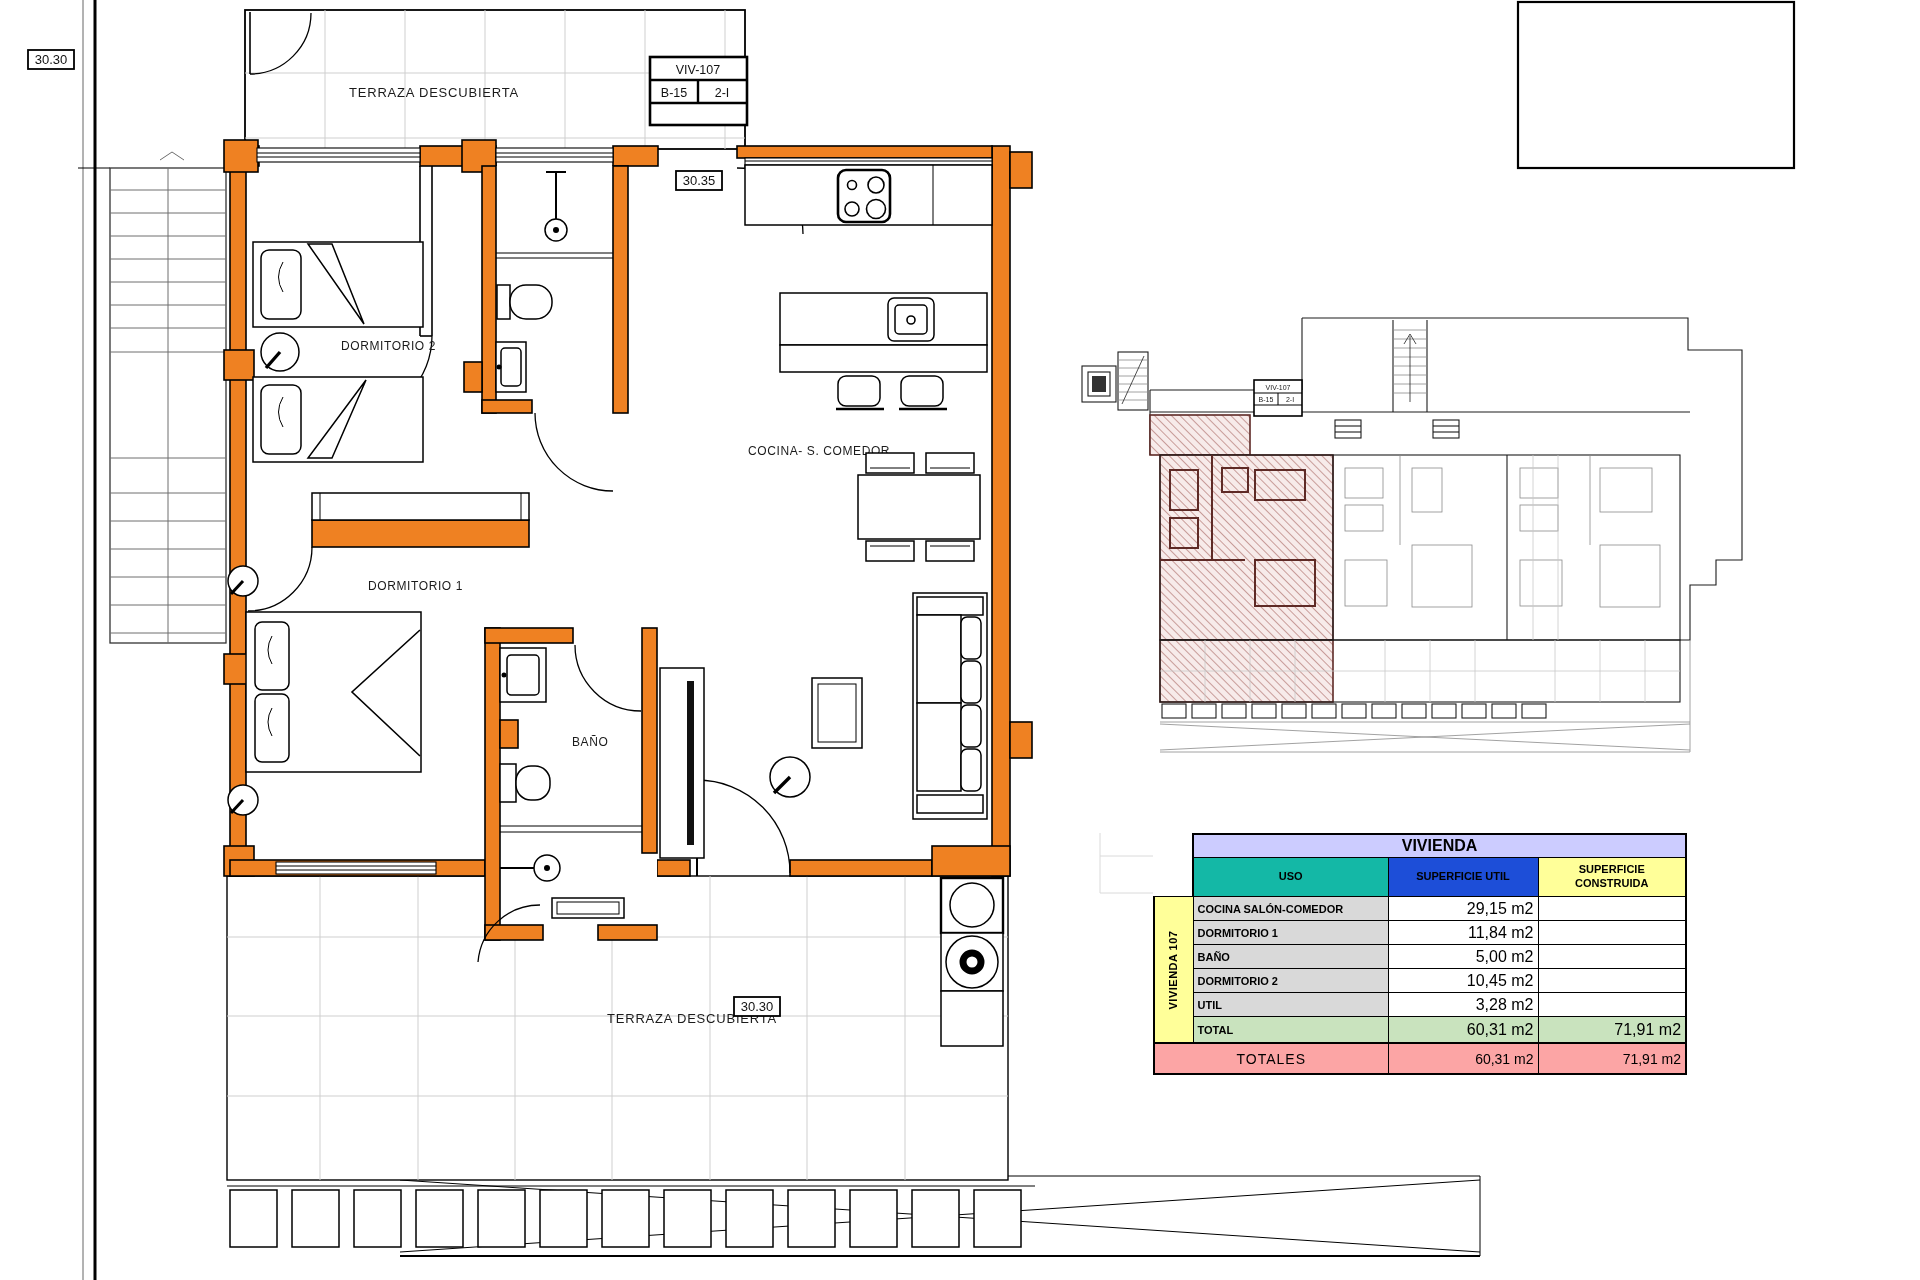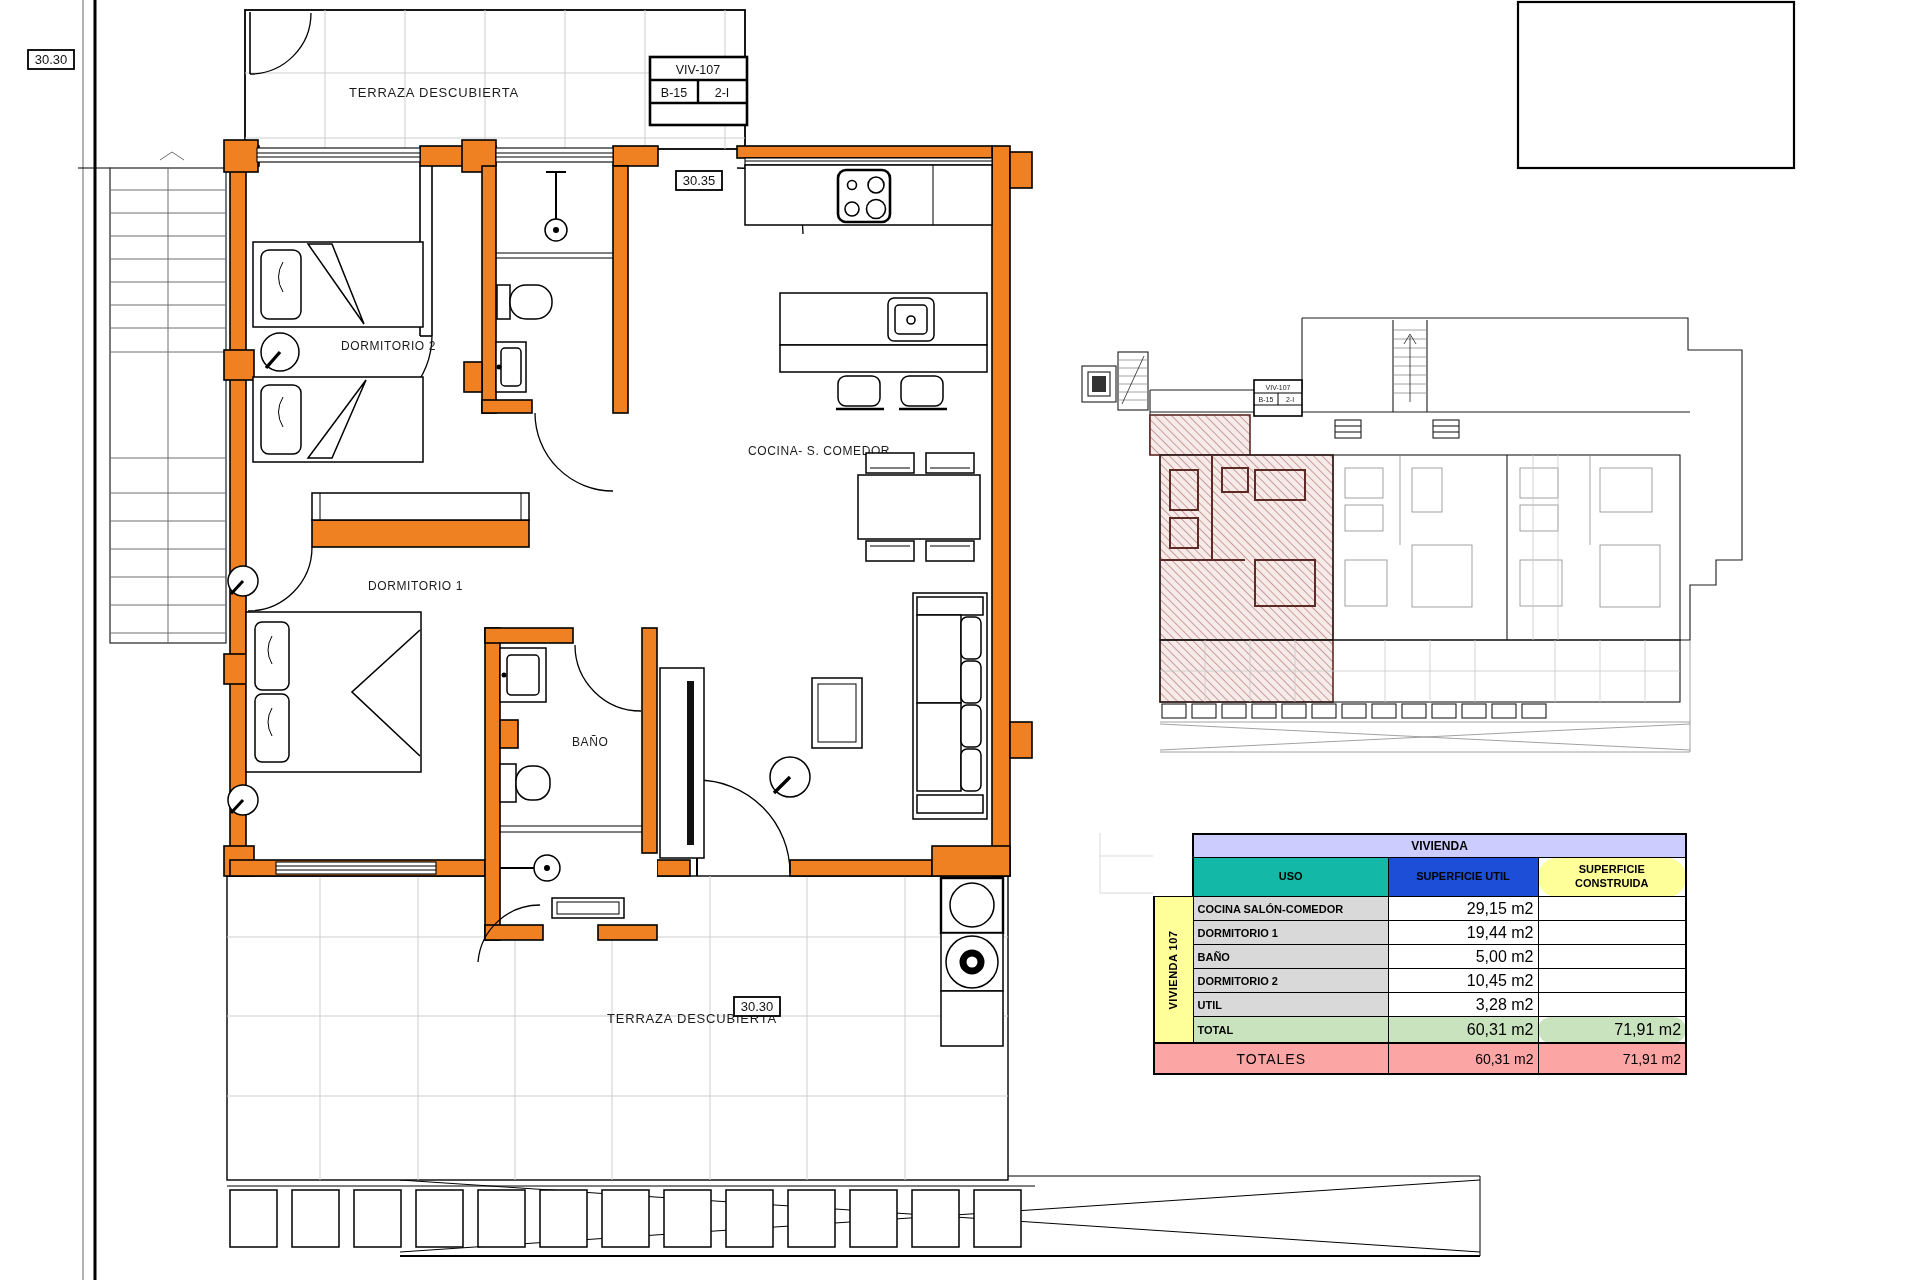--- a/index.html
+++ b/index.html
@@ -29,35 +29,35 @@
   .dimt {font:13px "Liberation Sans",sans-serif;fill:#111;text-anchor:middle;}
   .tbt  {font:12.5px "Liberation Sans",sans-serif;fill:#111;text-anchor:middle;}
   .mini {font:7px "Liberation Sans",sans-serif;fill:#222;text-anchor:middle;}
 
   
   .area-table{position:absolute;left:1153px;top:833px;width:532px;}
   .area-table table{border-collapse:collapse;width:100%;table-layout:fixed;
       font-family:"Liberation Sans",sans-serif;color:#000;}
   .area-table td{border:1.4px solid #000;padding:0 4px;overflow:hidden;white-space:nowrap;}
   td.ghost{border:none;background:transparent;}
-  .r-title td.c-title{background:#CCCCFF;text-align:center;font-weight:bold;font-size:12px;
+  .r-title td.c-title{background:#CCCCFF;text-align:center;font-weight:bold;font-size:16px;
       height:22px;border-top:2.5px solid #000;border-left:2.5px solid #000;border-right:2.5px solid #000;}
   .r-head td{height:38px;text-align:center;font-weight:bold;font-size:11px;white-space:normal;line-height:1.25;}
   td.c-use-h{background:#14b8a6;border-left:2.5px solid #000;}
   td.c-util-h{background:#1d4ed8;}
   td.c-built-h{background:#FFFF99;border-right:2.5px solid #000;}
   td.c-group{background:#FFFF99;border-left:2.5px solid #000;border-bottom:2.5px solid #000;padding:0;}
   .rotwrap{display:flex;align-items:center;justify-content:center;width:100%;height:100%;}
   .rot{transform:rotate(-90deg);white-space:nowrap;font-weight:bold;font-size:11px;letter-spacing:.5px;}
   td.c-label{background:#D9D9D9;font-weight:bold;font-size:11px;height:23px;margin-left:8px;}
   td.c-val{background:#fff;text-align:right;font-size:16px;height:23px;}
   tr.r-total td{background:#C9E3BE;height:25px;border-top:1.8px solid #000;}
   tr.r-total td.c-label{font-weight:bold;background:#C9E3BE;}
   tr.r-total td.c-val{background:#C9E3BE;}
-  tr.r-total td:last-child, .r-head td:last-child, td.built{border-right:2.5px solid #000;border-radius:19px;}
+  tr.r-total td:last-child, .r-head td:last-child, td.built{border-right:2.5px solid #000;}
   tr.r-totals td{background:#fca5a5;height:29px;font-weight:normal;font-size:14px;
       border-top:2.5px solid #000;border-bottom:2.5px solid #000;}
   td.c-totals{text-align:center;border-left:2.5px solid #000;letter-spacing:1px;}
   tr.r-totals td:last-child{border-right:2.5px solid #000;}
 </style>
 </head>
 <body>
 
 <svg id="plan-svg" width="1920" height="1280" viewBox="0 0 1920 1280">
   <defs>
@@ -580,21 +580,21 @@
         <div class="rotwrap">
               <span class="rot">VIVIENDA 107</span>
             </div>
       </td>
       <td class="c-label">COCINA SALÓN-COMEDOR</td>
       <td class="c-val">29,15 m2</td>
       <td class="c-val built"></td>
     </tr>
     <tr>
       <td class="c-label">DORMITORIO 1</td>
-      <td class="c-val">19,44 m2</td>
+      <td class="c-val">11,84 m2</td>
       <td class="c-val built"></td>
     </tr>
     <tr>
       <td class="c-label">BAÑO</td>
       <td class="c-val">5,00 m2</td>
       <td class="c-val built"></td>
     </tr>
     <tr>
       <td class="c-label">DORMITORIO 2</td>
       <td class="c-val">10,45 m2</td>

